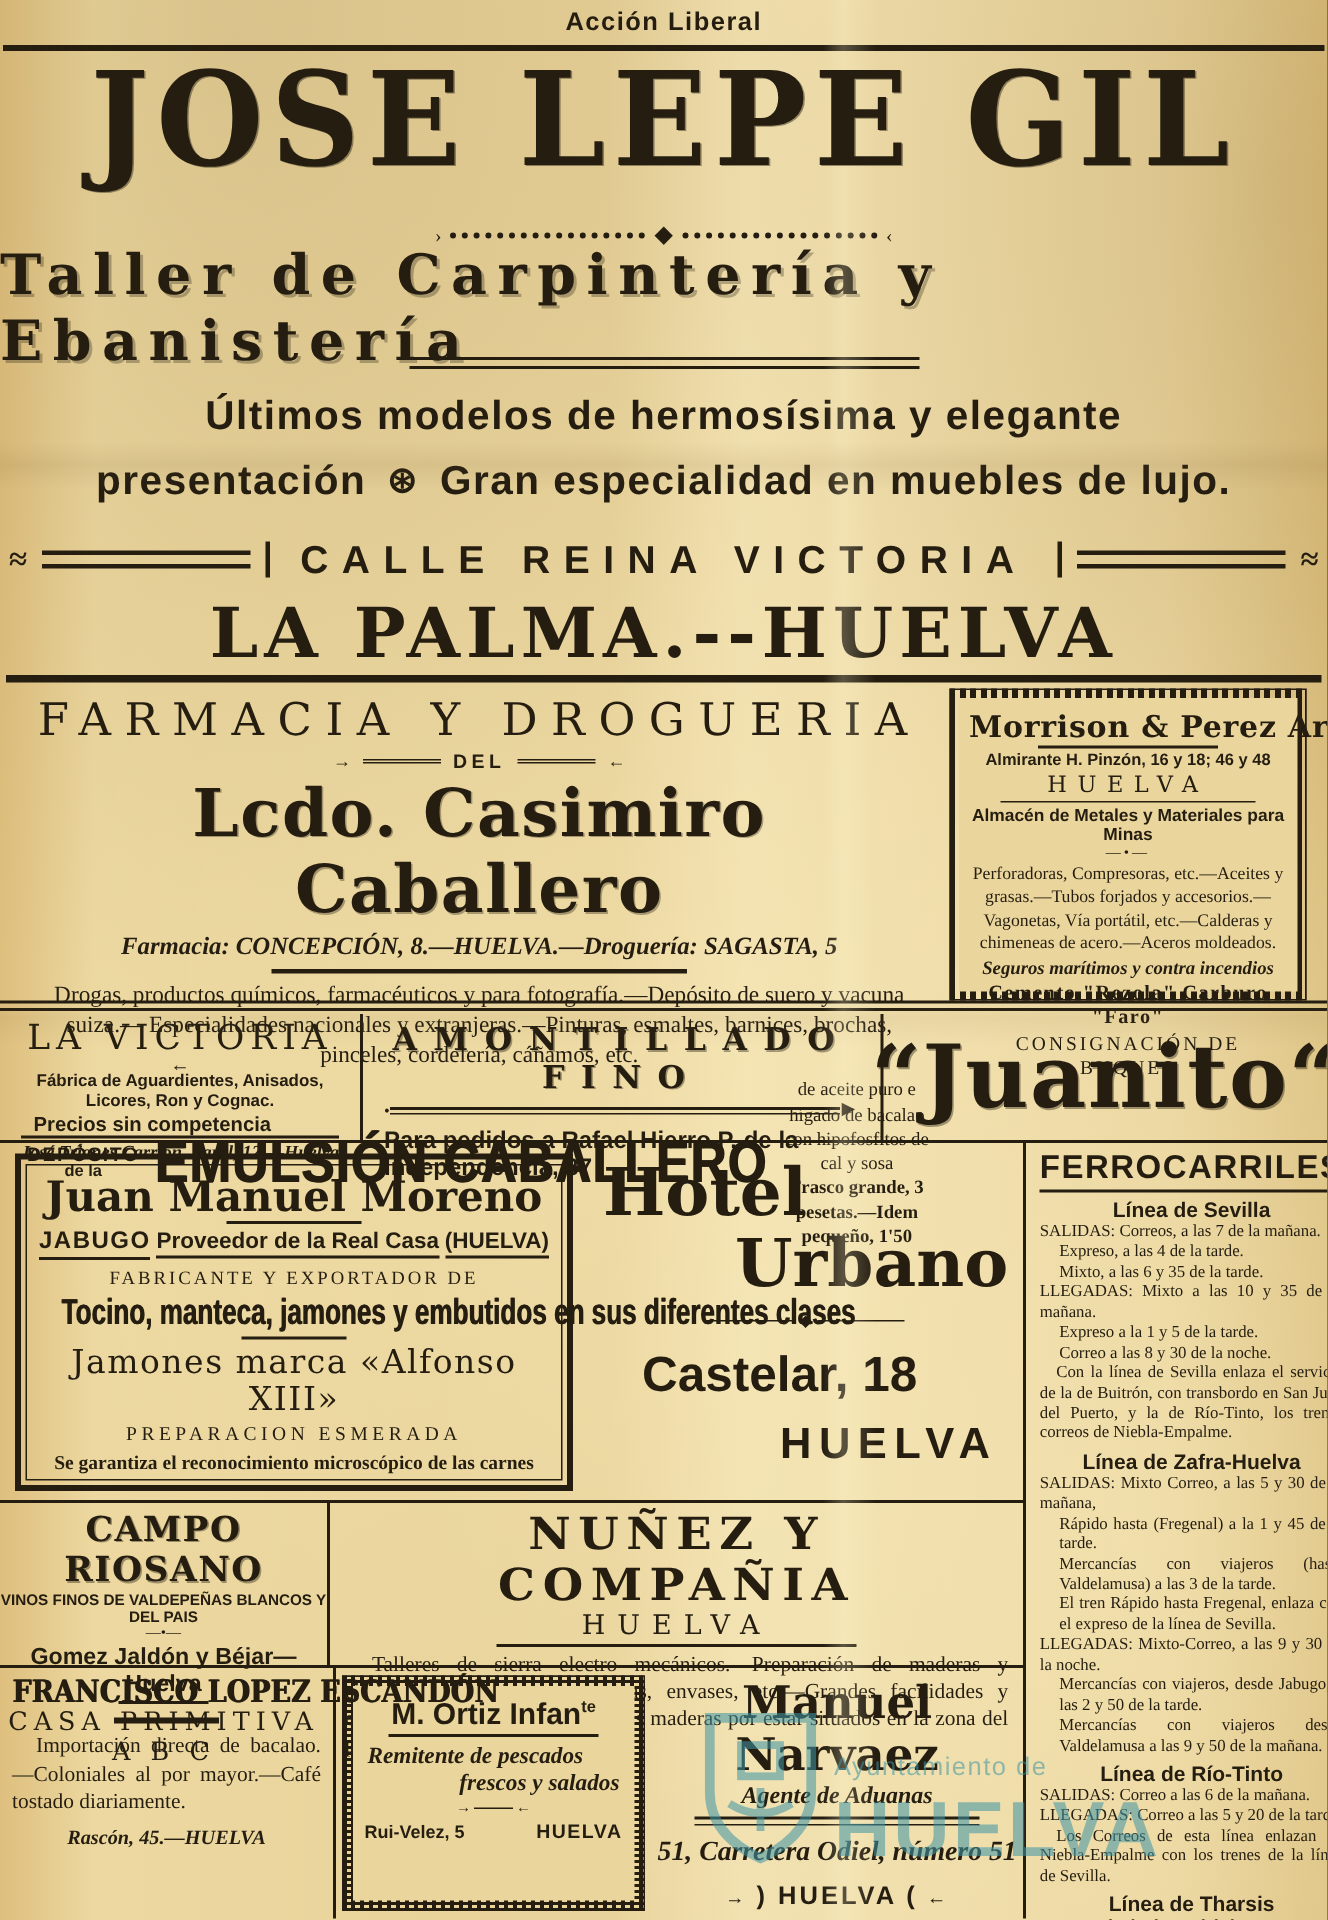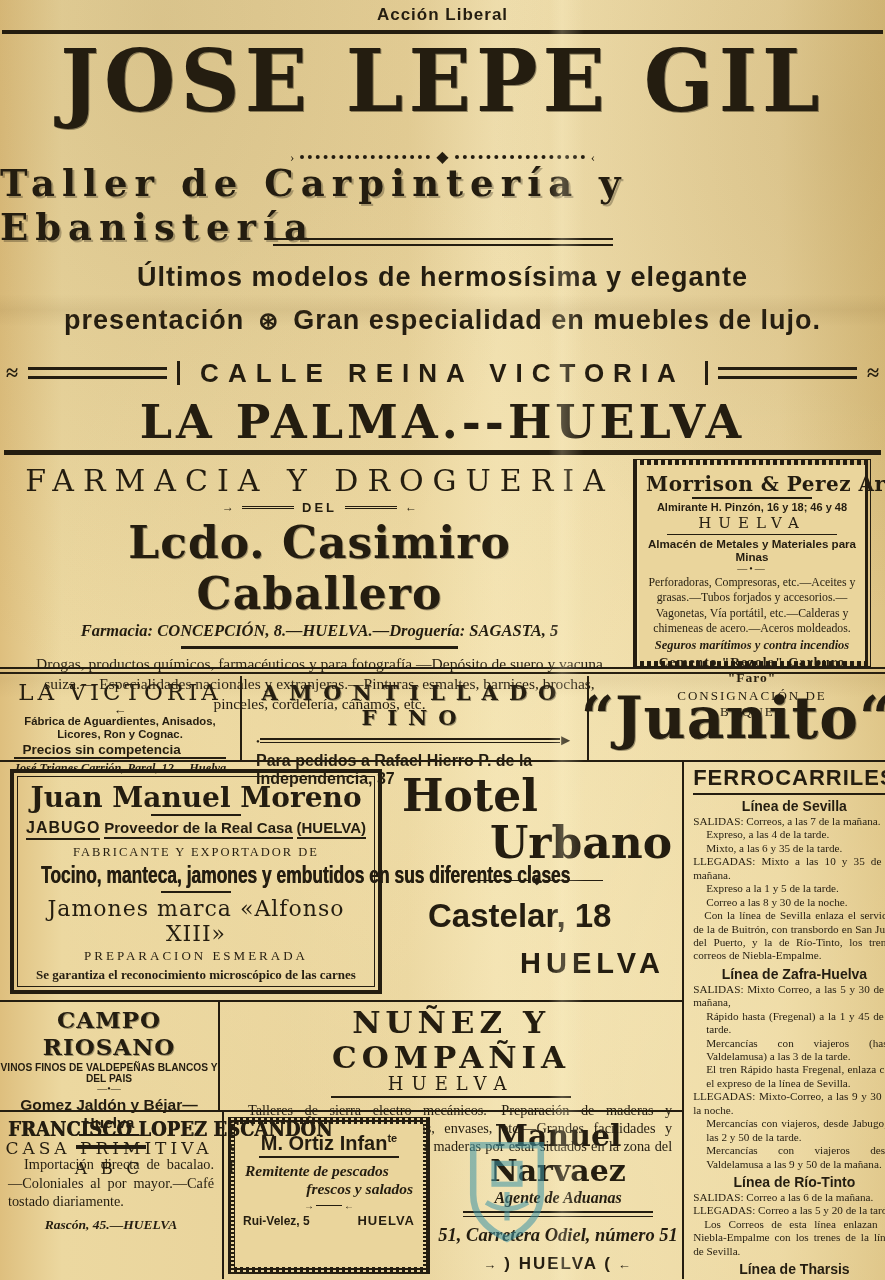--- a/index.html
+++ b/index.html
@@ -284,20 +284,31 @@
         <span class="ar">→</span>
         <span class="dline"></span>
         <span class="ph-del-label">DEL</span>
         <span class="dline"></span>
         <span class="ar">←</span>
       </div>
       <div class="ph-name">Lcdo. Casimiro Caballero</div>
       <div class="ph-addr">Farmacia: CONCEPCIÓN, 8.—HUELVA.—Droguería: SAGASTA, 5</div>
       <div class="ph-smallrule"></div>
       <div class="ph-body">Drogas, productos químicos, farmacéuticos y para fotografía.—Depósito de suero y vacuna suiza.— Especialidades nacionales y extranjeras.—Pinturas, esmaltes, barnices, brochas, pinceles, cordelería, cáñamos, etc.</div>
+      <div class="emulsion-row">
+        <div class="dep-label">
+          <div class="l1">DEPÓSITO</div>
+          <div class="l2">de la</div>
+        </div>
+        <div class="emulsion-name">EMULSIÓN CABALLERO</div>
+        <div class="emulsion-right">
+          <div>de aceite puro e hígado de bacalao con hipofosfitos de cal y sosa</div>
+          <div class="price">Frasco grande, 3 pesetas.—Idem pequeño, 1'50</div>
+        </div>
+      </div>
     </div>
 
     <div class="morrison">
       <div class="mo-name">Morrison &amp; Perez Arenas</div>
       <div class="mo-name-rule"></div>
       <div class="mo-addr">Almirante H. Pinzón, 16 y 18; 46 y 48</div>
       <div class="mo-city">HUELVA</div>
       <div class="mo-rule"></div>
       <div class="mo-tag">Almacén de Metales y Materiales para Minas</div>
       <div class="mo-orn">—•—</div>
@@ -447,15 +458,19 @@
         </div>
     </div>
   </div>
 
   <div class="watermark">
     <svg width="78" height="104" viewBox="0 0 60 80">
       <path d="M4 4 h52 v38 q0 22 -26 34 q-26 -12 -26 -34 z" fill="none" stroke="currentColor" stroke-width="5"></path>
       <rect x="20" y="18" width="20" height="16" fill="none" stroke="currentColor" stroke-width="4"></rect>
       <path d="M30 40 v22 M14 48 q16 10 32 0" fill="none" stroke="currentColor" stroke-width="4"></path>
     </svg>
+    <div class="wm-text">
+      <div class="wm-l1">Ayuntamiento de</div>
+      <div class="wm-l2">HUELVA</div>
+    </div>
   </div>
 
 </div>
 
 </body></html>

